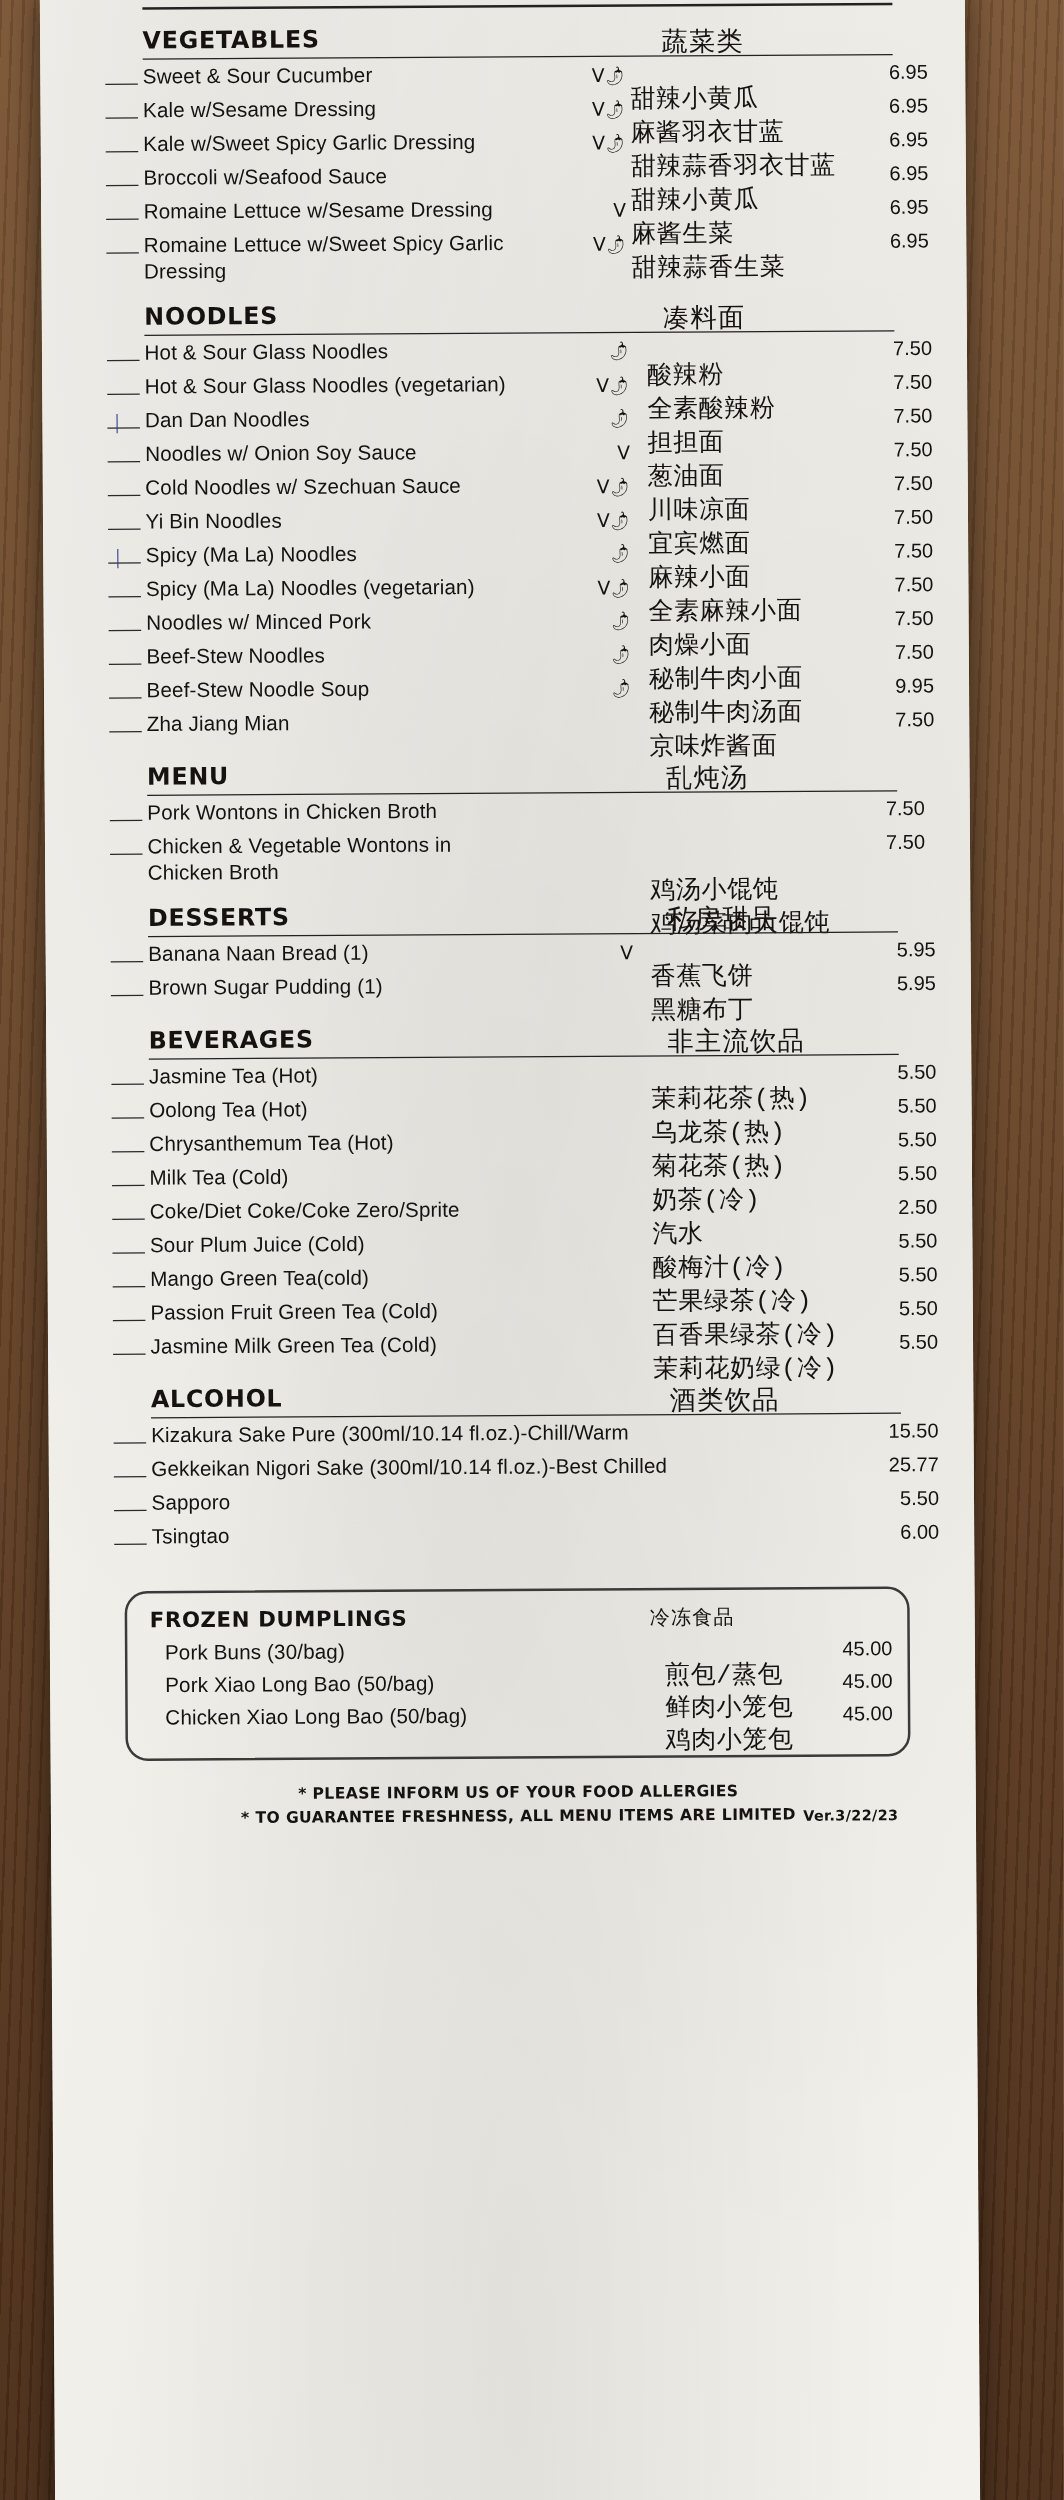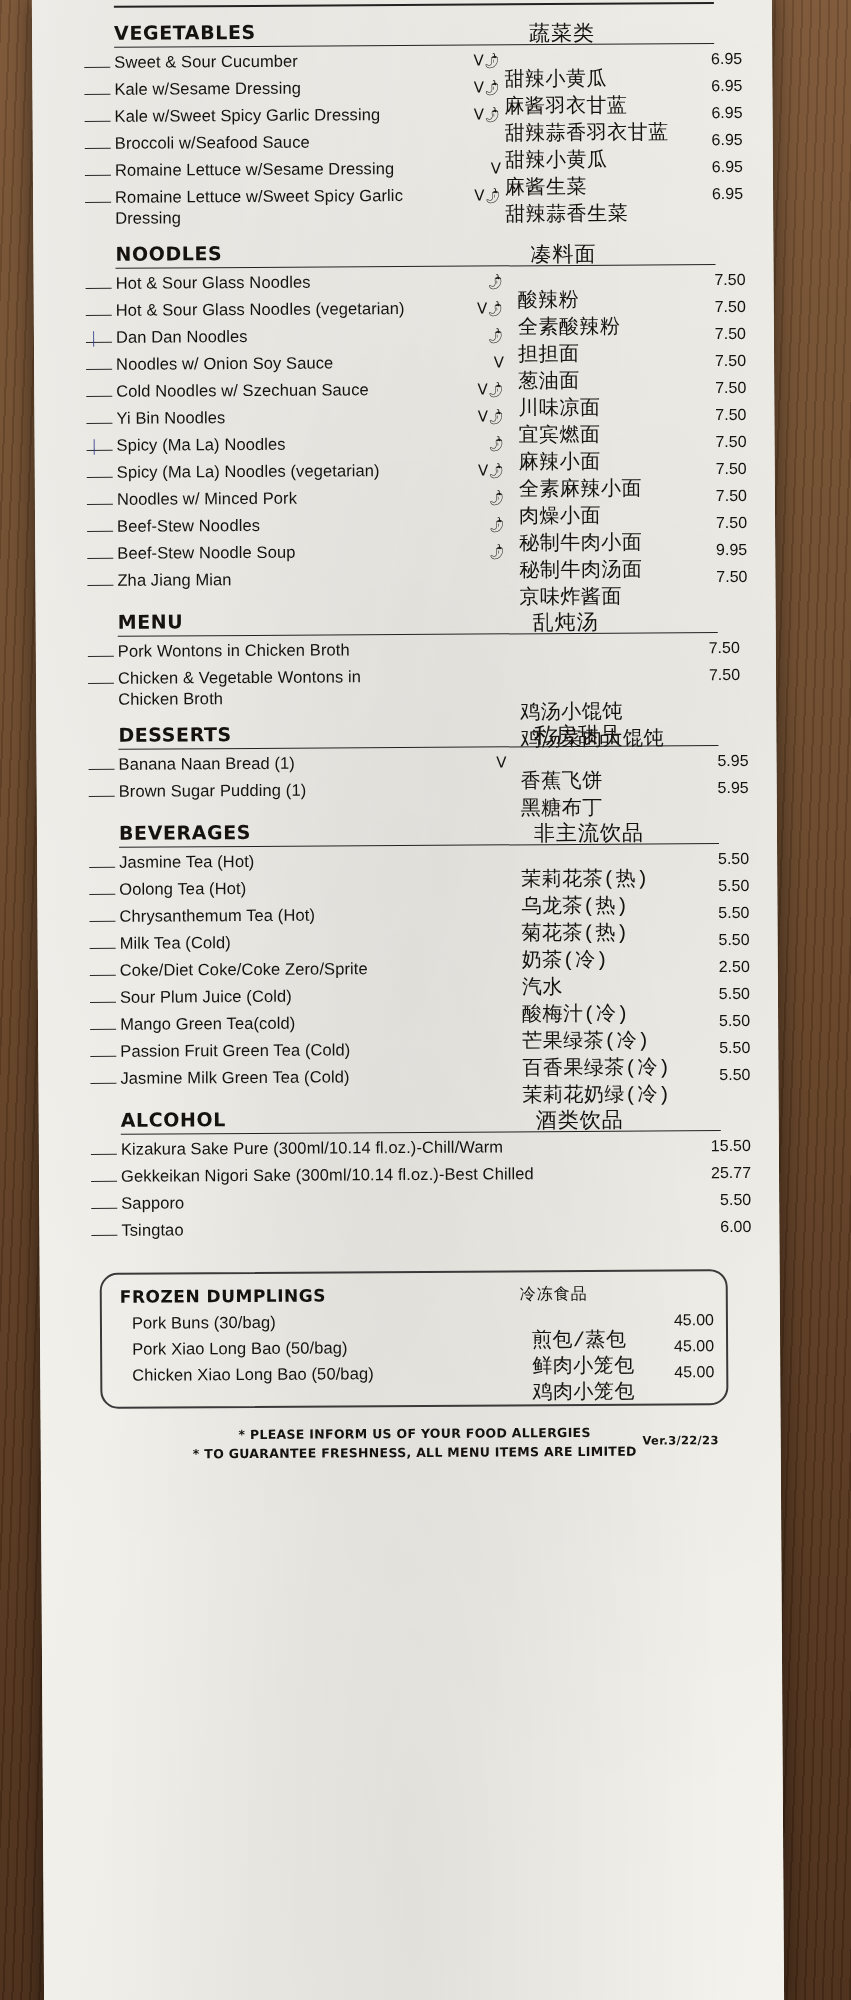--- a/index.html
+++ b/index.html
@@ -207,21 +207,21 @@
     position: relative;
     font-family: "DejaVu Sans", sans-serif;
     font-size: 12.5px;
     font-weight: bold;
     letter-spacing: 0.3px;
     line-height: 1.5;
   }
   .ver {
     position: absolute;
     right: 18px;
-    bottom: 12px;
+    bottom: 0px;
     font-size: 11.5px;
     font-weight: bold;
     font-family: "DejaVu Sans", sans-serif;
   }
   .spacer-sm { height: 10px; }
 </style>
 </head>
 <body>
 
 <div class="wood"></div>

